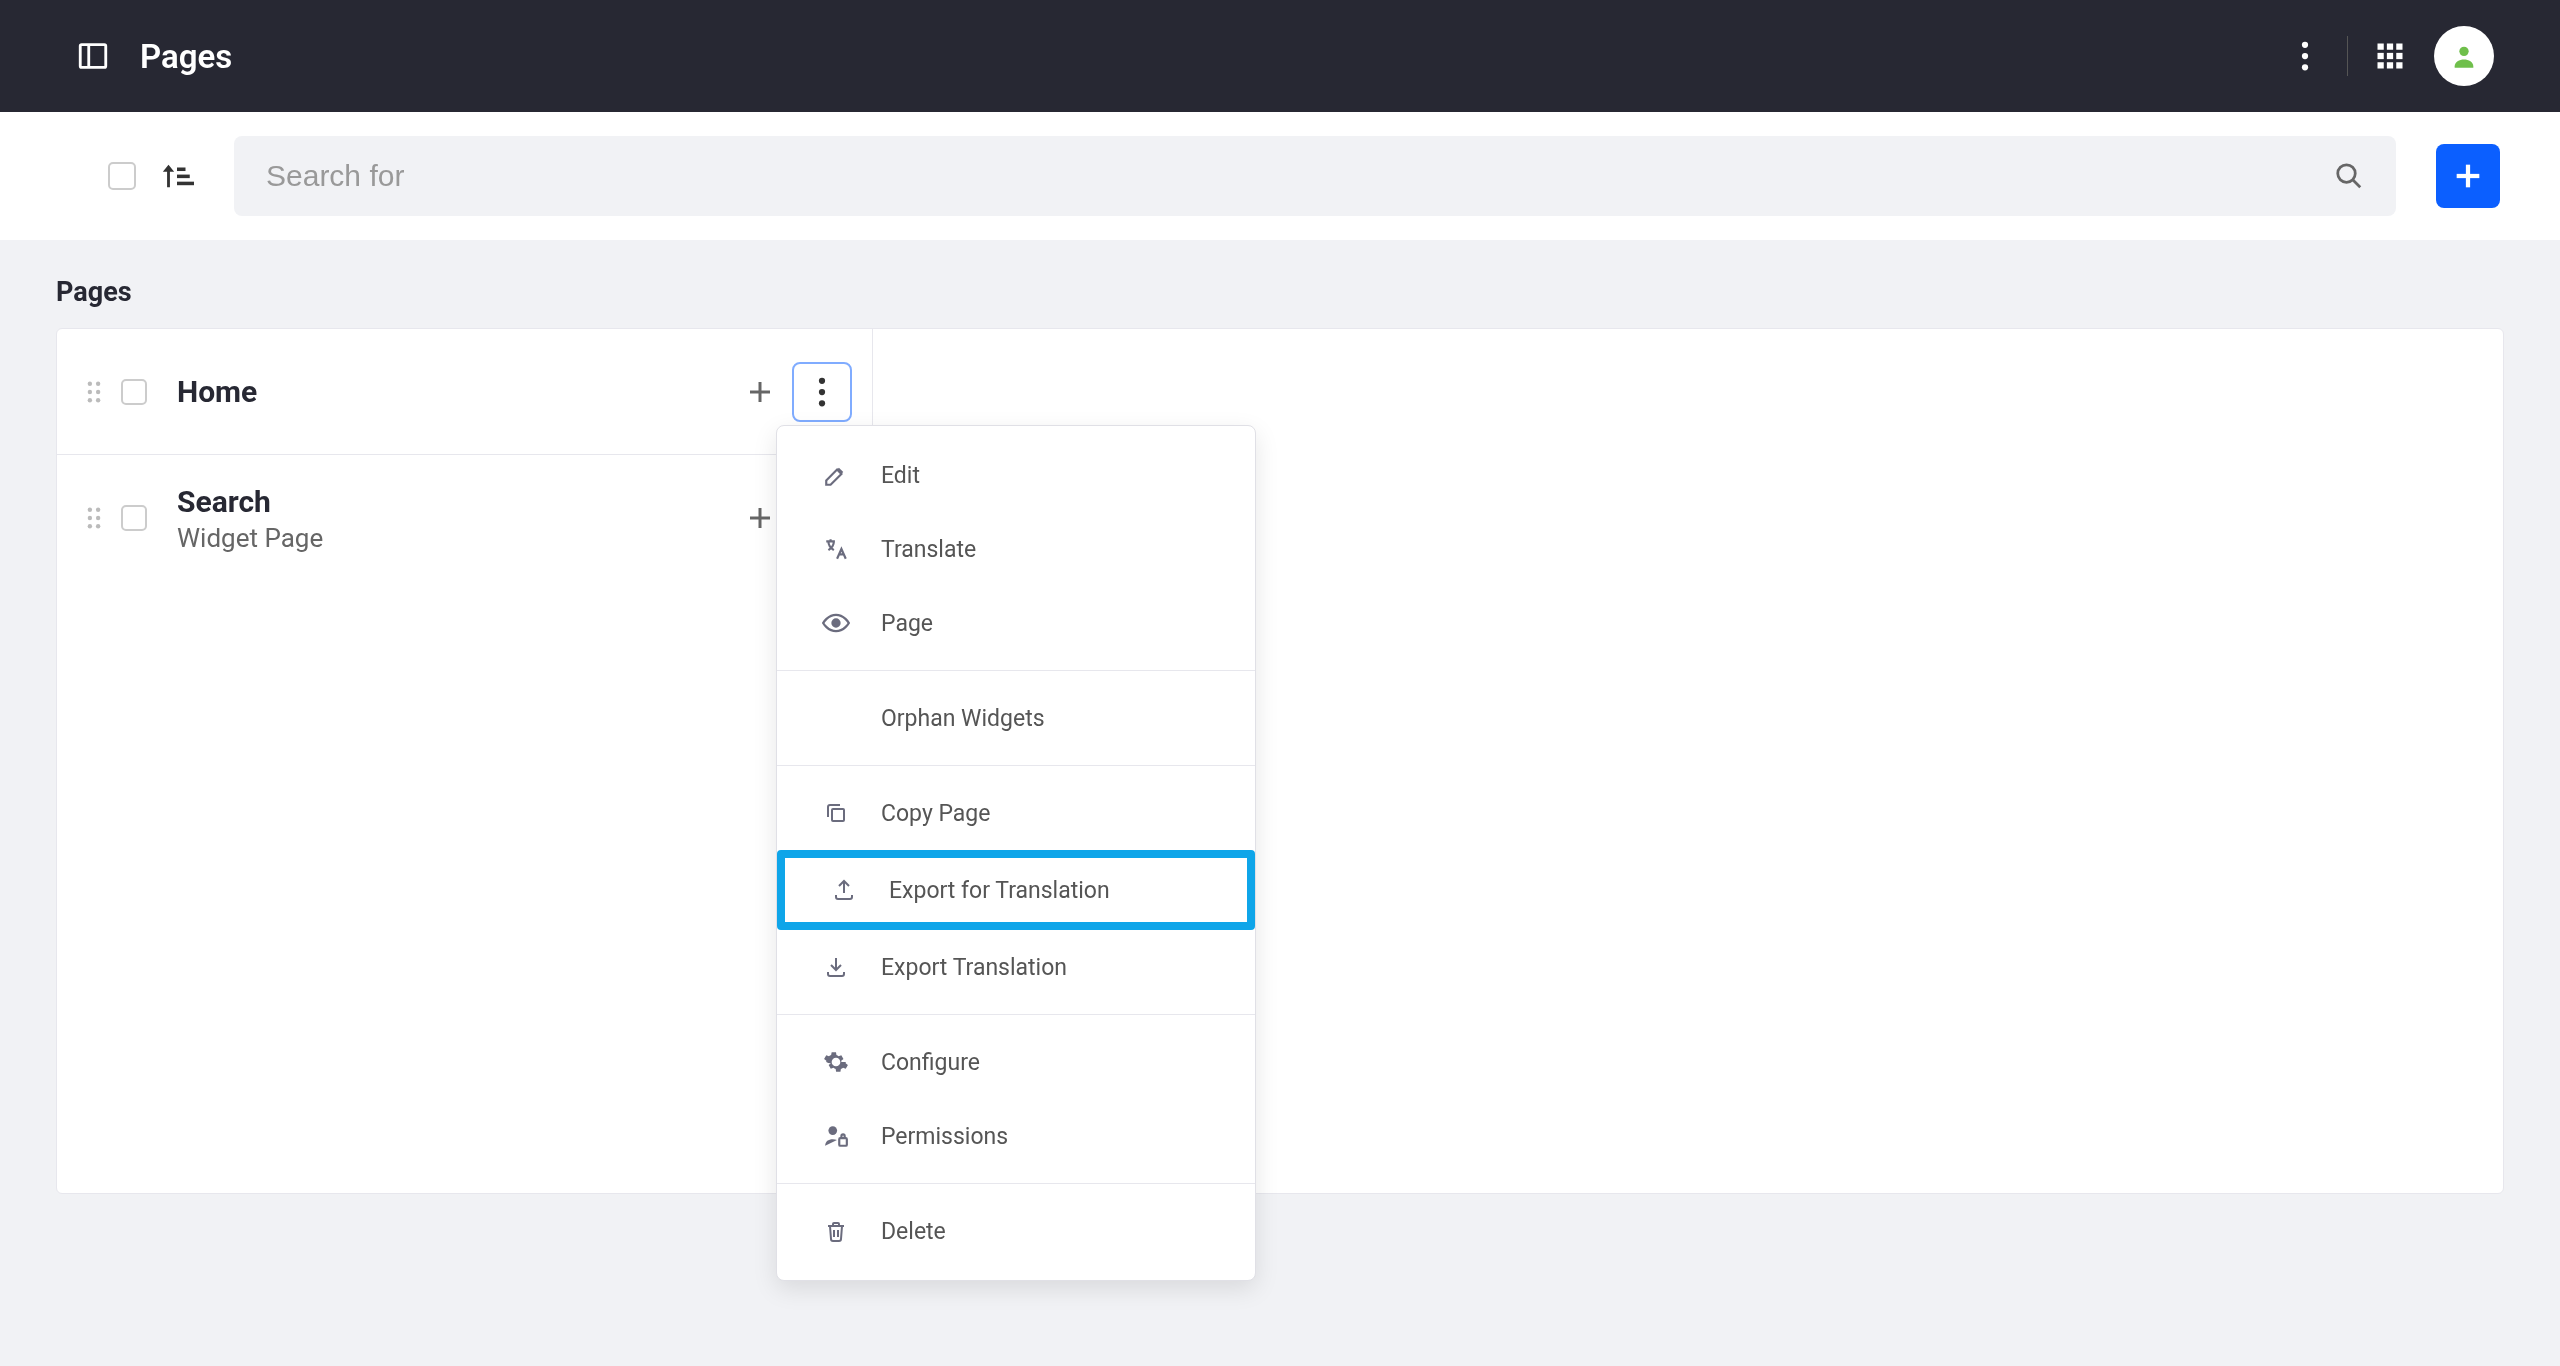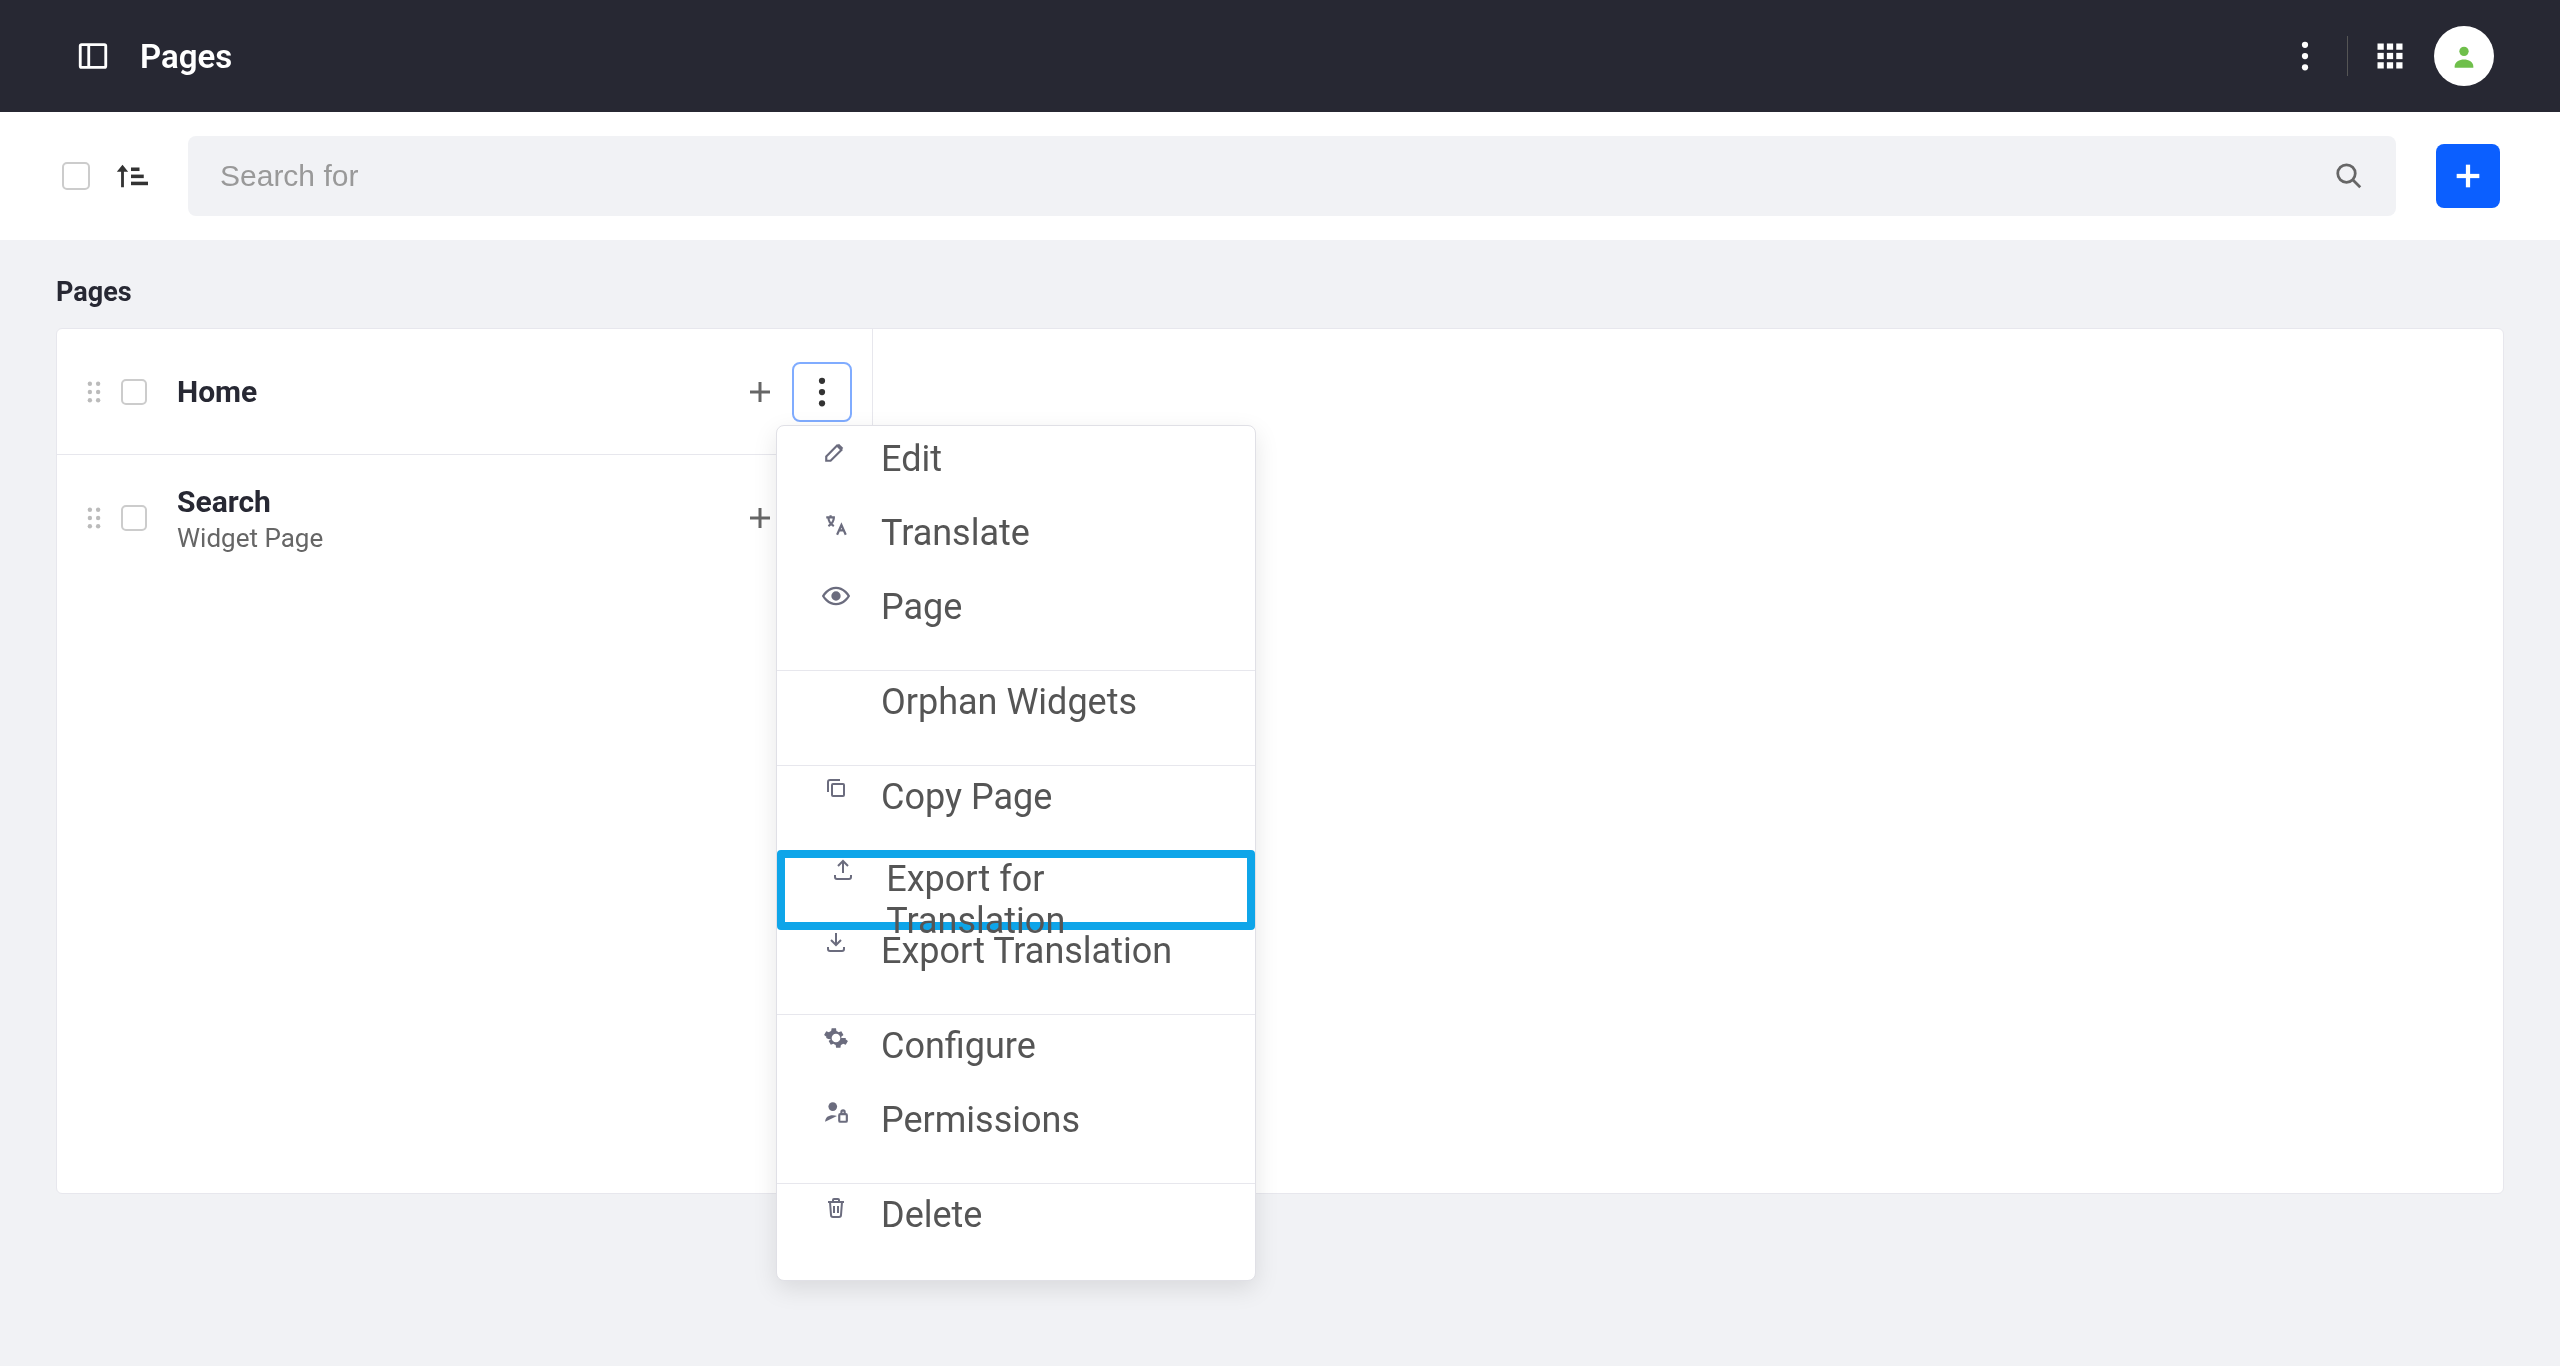--- a/index.html
+++ b/index.html
@@ -24,21 +24,21 @@
 .header .title { font-size: 33px; font-weight: 600; }
 .header .spacer { flex: 1; }
 .header .icon-btn { width: 48px; height:48px; display:flex; align-items:center; justify-content:center; cursor:pointer; }
 .header .sep { width:1px; height:40px; background:#555; margin:0 18px;}
 .header .avatar { width:60px; height:60px; border-radius:50%; background:#fff; display:flex; align-items:center; justify-content:center; margin-left:20px;}
 .toolbar {
   background:#fff;
   height:128px;
   display:flex;
   align-items:center;
-  padding:0 60px 0 62px;
+  padding:0 60px 0 108px;
   gap: 24px;
 }
 .toolbar .checkbox { width:28px; height:28px; border:2.5px solid #ccc; border-radius:5px;}
 .toolbar .sort-icon { display:flex; align-items:center; justify-content:center;}
 .toolbar .search-box {
   flex:1;
   height:80px;
   background:#f1f2f5;
   border-radius:8px;
   display:flex;
@@ -91,26 +91,26 @@
   width:480px;
   background:#fff;
   border:1px solid #e0e0e6;
   border-radius:8px;
   box-shadow:0 8px 24px rgba(0,0,0,0.1);
   z-index:100;
   padding:12px 0;
 }
 .dropdown .item {
   display:flex;
-  align-items:flex-start;
+  align-items:center;
   height:74px;
   padding:0 40px;
   cursor:pointer;
   color:#555;
-  font-size:36px;
+  font-size:23px;
 }
 .dropdown .item .ic { width:38px; display:flex; justify-content:center; margin-right:26px; color:#6b6c7e;}
 .dropdown .divider { height:1px; background:#e7e7ed; margin:10px 0;}
 .dropdown .highlight {
   border:8px solid #0ea5e9;
   border-radius:4px;
   margin:0 0px;
 }
 svg { display:block; }
 </style>

